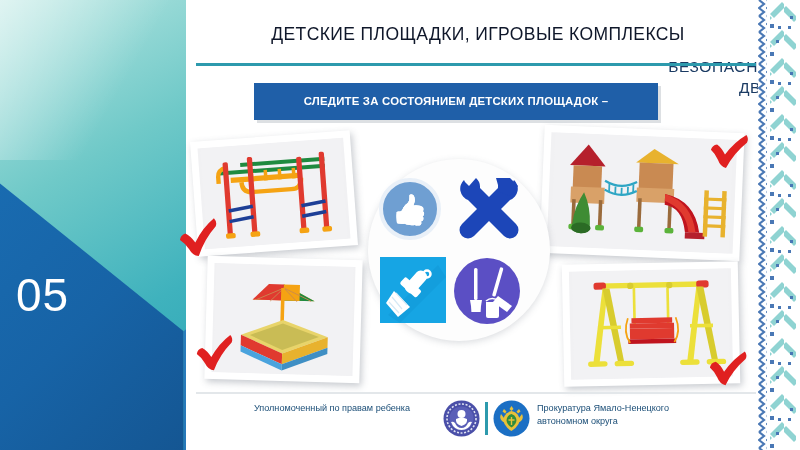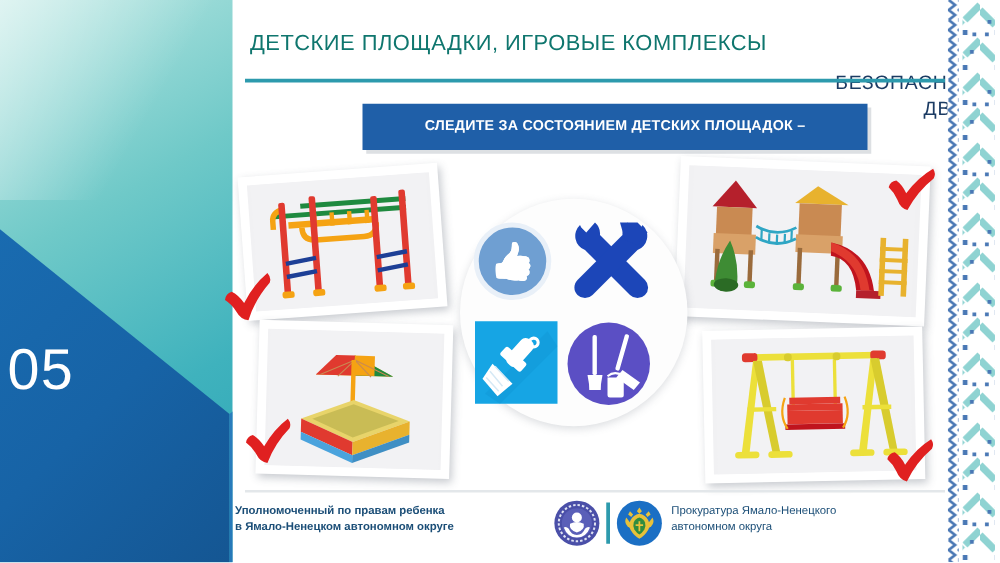--- a/index.html
+++ b/index.html
@@ -32,44 +32,44 @@
     position:absolute; left:0; top:0; width:186px; height:160px;
     background:linear-gradient(120deg,rgba(255,255,255,.55) 0%,rgba(255,255,255,0) 62%);
     pointer-events:none;
   }
   .brand{
     position:absolute; right:16px; top:57px; width:150px;
     text-align:right; color:#1b3b63;
     font-size:15.5px; line-height:1.34; letter-spacing:.6px;
   }
   .num{
-    position:absolute; left:6px; top:272px;
+    position:absolute; left:16px; top:272px;
     color:#ffffff; font-size:46px; line-height:1; letter-spacing:1px;
     font-weight:300;
   }
 
   
   .title{
     position:absolute; left:200px; top:24px; width:556px;
-    color:#0f766e;
+    text-align:center; color:#0f172a;
     font-size:17.5px; letter-spacing:.4px; white-space:nowrap;
   }
   .title-rule{
     position:absolute; left:196px; top:63px; width:560px; height:3px;
     background:#2d9aad;
   }
 
   
   .banner{
     position:absolute; left:254px; top:83px; width:404px; height:37px;
     background:#1f5fa8;
     box-shadow:3px 3px 0 rgba(120,130,145,.25);
     display:flex; flex-direction:column; align-items:center; justify-content:center;
     color:#fff; font-size:11.4px; font-weight:bold; line-height:1.27;
-    letter-spacing:.2px; text-align:center;margin-left:36px;
+    letter-spacing:.2px; text-align:center;
   }
 
   
   .circle{
     position:absolute; left:368px; top:159px; width:182px; height:182px;
     border-radius:50%; background:#fdfdfd;
     box-shadow:0 2px 7px rgba(90,100,115,.22);
   }
   .ic{ position:absolute; }
   .ic-like{ left:379px; top:178px; width:62px; height:62px; border-radius:50%;
@@ -95,22 +95,22 @@
   .chk-1{ left:176px; top:216px; width:46px; height:46px; transform:rotate(-6deg); }
   .chk-2{ left:707px; top:130px; width:44px; height:44px; transform:rotate(4deg); }
   .chk-3{ left:193px; top:332px; width:44px; height:44px; transform:rotate(-3deg); }
   .chk-4{ left:706px; top:347px; width:44px; height:44px; transform:rotate(2deg); }
 
   
   .footer-rule{
     position:absolute; left:196px; top:392px; width:560px; height:2px; background:#e3e7ea;
   }
   .foot-left{
-    position:absolute; left:188px; top:402px; width:232px; text-align:left;
-    color:#1b4e77; font-size:9.1px; line-height:1.45;font-weight:bold;
+    position:absolute; left:216px; top:402px; width:232px; text-align:center;
+    color:#1b4e77; font-size:9.1px; line-height:1.45;
   }
   .foot-right{
     position:absolute; left:537px; top:402px; width:210px;
     color:#1b4e77; font-size:9.1px; line-height:1.45;
   }
   .emb{ position:absolute; border-radius:50%; }
   .emb-child{ left:443px; top:400px; width:37px; height:37px; }
   .emb-proc{ left:493px; top:400px; width:37px; height:37px; }
   .foot-div{ position:absolute; left:485px; top:402px; width:3px; height:33px; background:#2d9aad; }
 
@@ -325,21 +325,20 @@
   <div class="check chk-4">
     <svg viewBox="0 0 46 46" width="44" height="44">
       <path d="M4 22 q1 -5 6 -6 q5 3 9 10 q9 -14 21 -22 q3 4 1 8 q-13 12 -20 28 q-6 -1 -9 -8 q-3 -6 -8 -10z" fill="#e02020"></path>
     </svg>
   </div>
 
   <div class="footer-rule"></div>
 
   <div class="foot-left">
     <div>Уполномоченный по правам ребенка</div>
-    <div>в Ямало-Ненецком автономном округе</div>
   </div>
 
   <div class="emb emb-child">
     <svg viewBox="0 0 37 37" width="37" height="37">
       <circle cx="18.5" cy="18.5" r="18" fill="#4a4fa8"></circle>
       <circle cx="18.5" cy="18.5" r="14.5" fill="none" stroke="#dfe3f3" stroke-width="1.6" stroke-dasharray="2 1.6"></circle>
       <circle cx="18.5" cy="18.5" r="12" fill="#5a5fb8"></circle>
       <circle cx="18.5" cy="14" r="4" fill="#ffffff"></circle>
       <path d="M13 19 q5.5 -3 11 0 q1 5 -5.5 7 q-6.5 -2 -5.5 -7z" fill="#ffffff"></path>
       <path d="M8 22 q3 8 10.5 8 q7.5 0 10.5 -8 q-2 -1 -4 1 q-2 5 -6.5 5 q-4.5 0 -6.5 -5 q-2 -2 -4 -1z" fill="#ffffff"></path>

